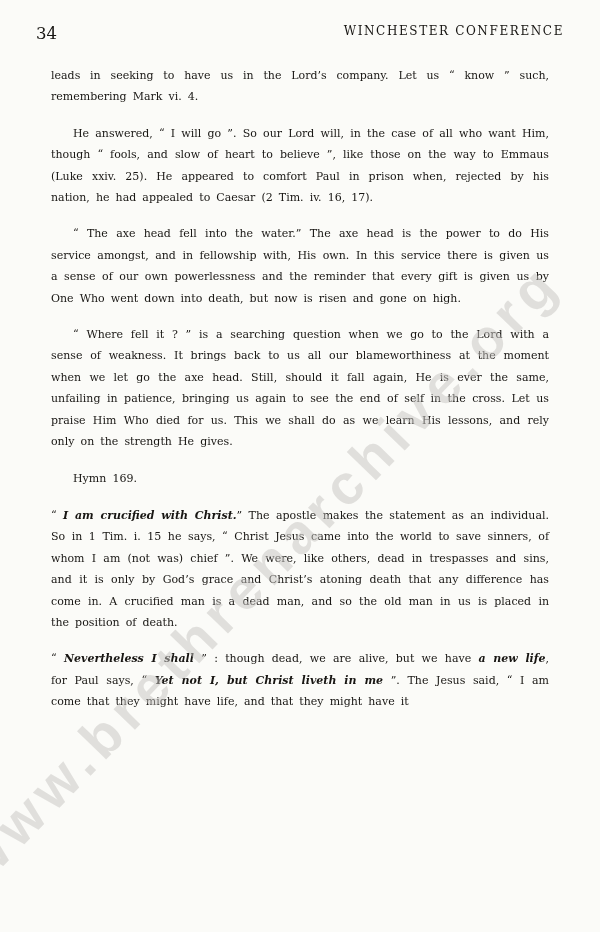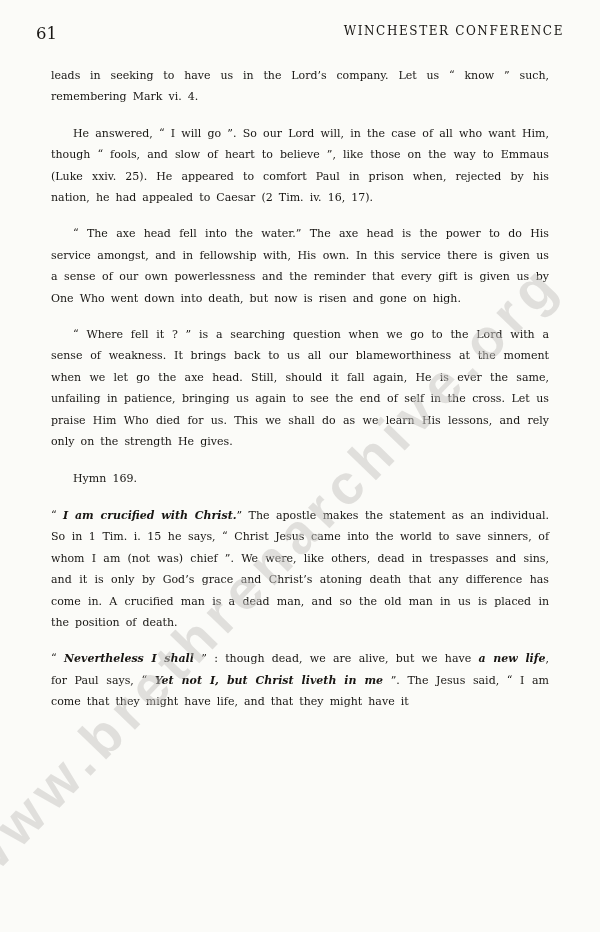--- a/index.html
+++ b/index.html
@@ -63,21 +63,21 @@
   }
 </style>
 </head>
 <body>
 
 <div class="page">
 
   <div class="watermark">www.brethrenarchive.org</div>
 
   <div class="page-header">
-    <span class="page-number">61</span>
+    <span class="page-number">34</span>
     <span class="header-title">WINCHESTER CONFERENCE</span>
   </div>
 
   <div class="body-text">
 
     <p class="para"><span>leads in seeking to have us in the Lord’s company.  Let us “ know ” such, remembering Mark vi. 4.</span></p>
 
     <p class="para ind"><span>He answered, “ I will go ”.  So our Lord will, in the case of all who want Him, though “ fools, and slow of heart to believe ”, like those on the way to Emmaus (Luke xxiv. 25).  He appeared to comfort Paul in prison when, rejected by his nation, he had appealed to Caesar (2 Tim. iv. 16, 17).</span></p>
 
     <p class="para ind"><span>“ The axe head fell into the water.”  The axe head is the power to do His service amongst, and in fellowship with, His own.  In this service there is given us a sense of our own powerlessness and the reminder that every gift is given us by One Who went down into death, but now is risen and gone on high.</span></p>

